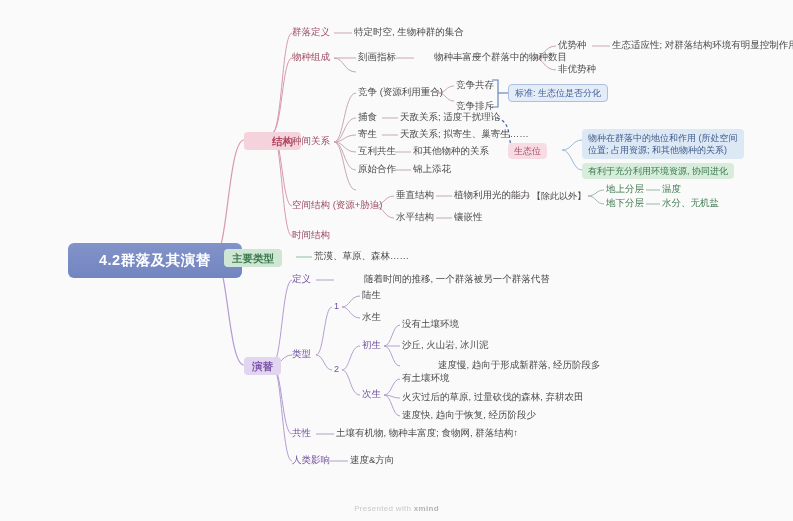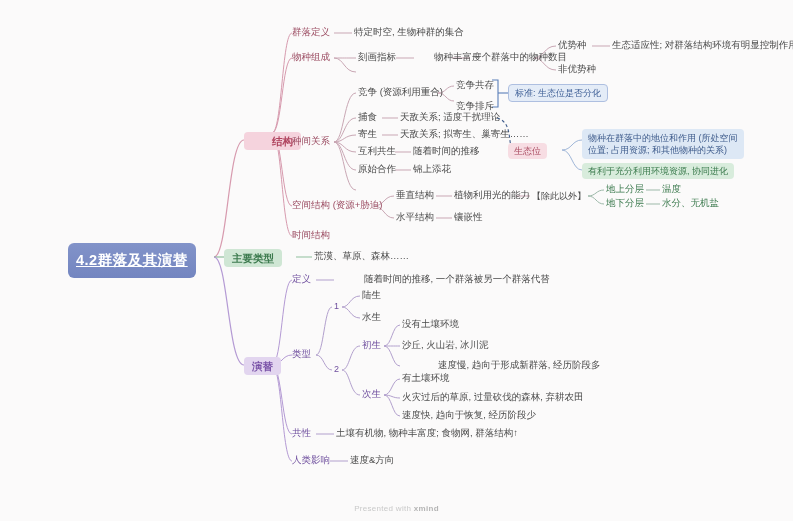--- a/index.html
+++ b/index.html
@@ -32,24 +32,23 @@
     white-space: nowrap;
     line-height: 1.15;
   }
   
   .root-node {
     background: #7b8cc4;
     background: linear-gradient(180deg,#8293c9 0%, #7385c0 100%);
     color: #ffffff;
     font-size: 14.5px;
     font-weight: bold;
-    padding: 9px 8px;
+    padding: 9px 31px;
     border-radius: 6px;
     letter-spacing: 0.5px;
-    text-decoration: underline;
   }
   
   .pill {
     font-size: 10.5px;
     font-weight: bold;
     padding: 3px 8px;
     border-radius: 4px;
   }
   .pill-struct { background: #f5d3dd; color: #b0445f; }
   .pill-type   { background: #cfe6d4; color: #3c7a4e; }
@@ -215,21 +214,21 @@
   <div class="node txt" style="left:456px; top:101px;">竞争排斥</div>
   <div class="node tagbox tag-blue" style="left:508px; top:84px;">标准: 生态位是否分化</div>
 
   <div class="node txt" style="left:358px; top:112px;">捕食</div>
   <div class="node txt" style="left:400px; top:112px;">天敌关系; 适度干扰理论</div>
 
   <div class="node txt" style="left:358px; top:129px;">寄生</div>
   <div class="node txt" style="left:400px; top:129px;">天敌关系; 拟寄生、巢寄生……</div>
 
   <div class="node txt" style="left:358px; top:146px;">互利共生</div>
-  <div class="node txt" style="left:413px; top:146px;">随着时间的推移</div>
+  <div class="node txt" style="left:413px; top:146px;">和其他物种的关系</div>
 
   <div class="node txt" style="left:358px; top:164px;">原始合作</div>
   <div class="node txt" style="left:413px; top:164px;">锦上添花</div>
 
   <div class="node tagbox tag-pink" style="left:508px; top:143px;">生态位</div>
   <div class="node tagbox tag-blue-soft" style="left:582px; top:129px; white-space:normal; width:150px; line-height:1.35;">物种在群落中的地位和作用 (所处空间位置; 占用资源; 和其他物种的关系)</div>
   <div class="node tagbox tag-green-soft" style="left:582px; top:163px;">有利于充分利用环境资源, 协同进化</div>
 
   <div class="node txt txt-pink" style="left:292px; top:200px;">空间结构 (资源+胁迫)</div>
   <div class="node txt" style="left:396px; top:190px;">垂直结构</div>

